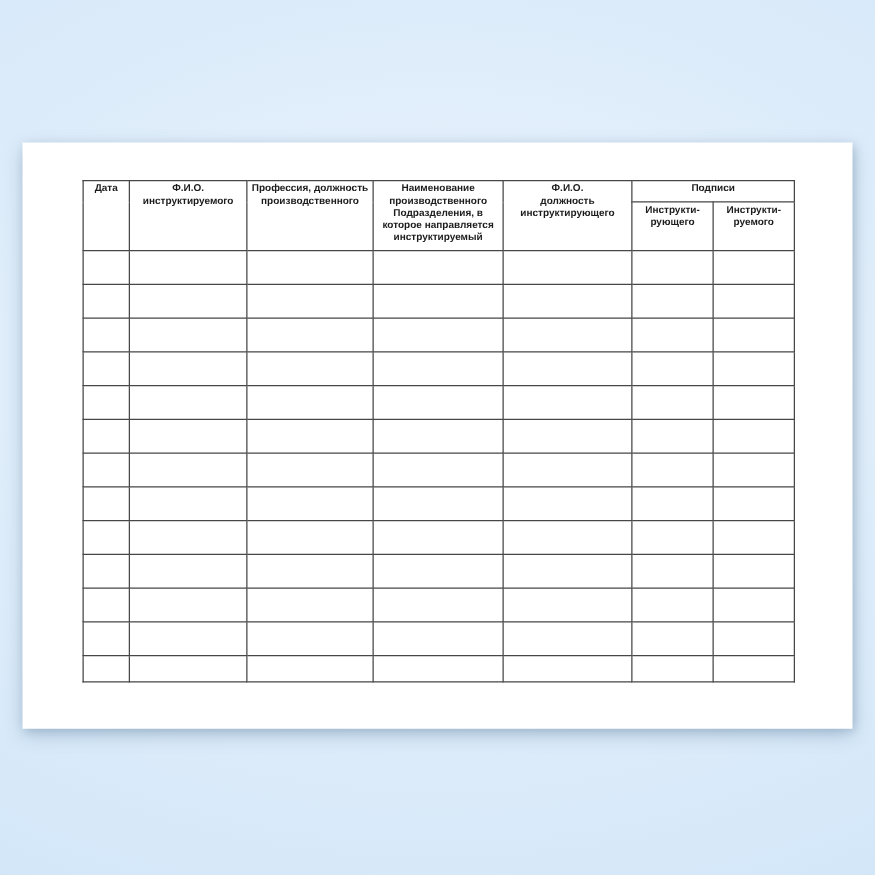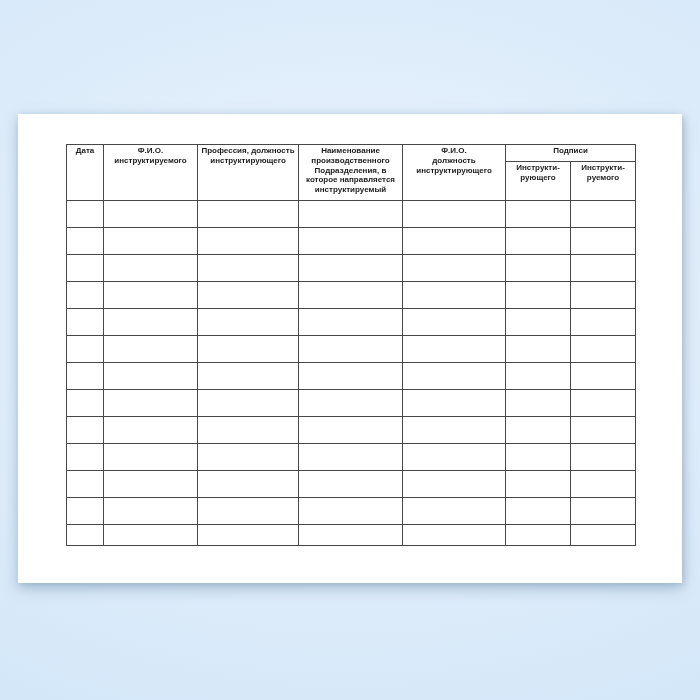--- a/index.html
+++ b/index.html
@@ -73,21 +73,21 @@
           <col style="width:103px">
           <col style="width:65px">
         <col style="width:65px">
       </colgroup>
       <thead>
         <tr class="header-top">
           <th rowspan="2">Дата</th>
           <th rowspan="2">Ф.И.О.
 инструктируемого</th>
           <th rowspan="2">Профессия, должность
-инструктирующего</th>
+производственного</th>
           <th rowspan="2">Наименование
 производственного
 Подразделения, в
 которое направляется
 инструктируемый</th>
           <th rowspan="2">Ф.И.О.
 должность
 инструктирующего</th>
           <th colspan="2" class="signatures-group">Подписи</th>
         </tr>

